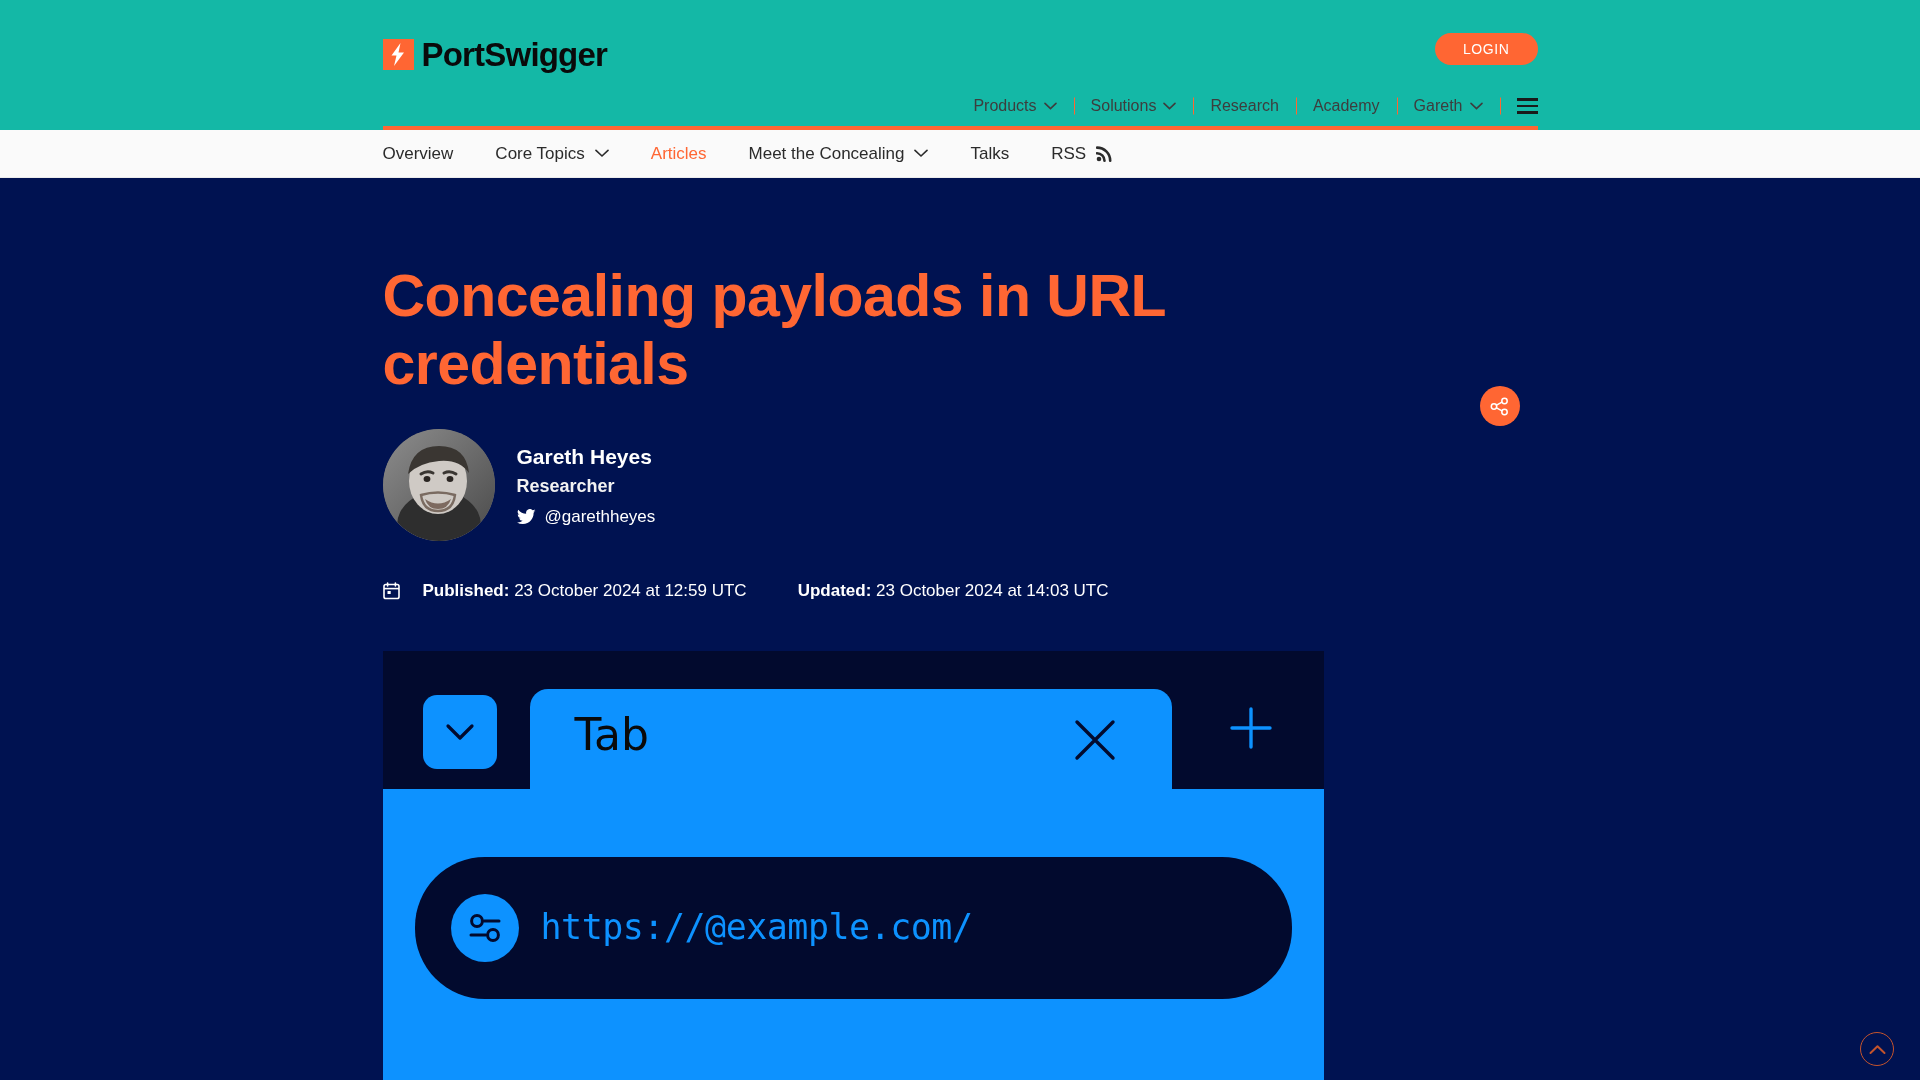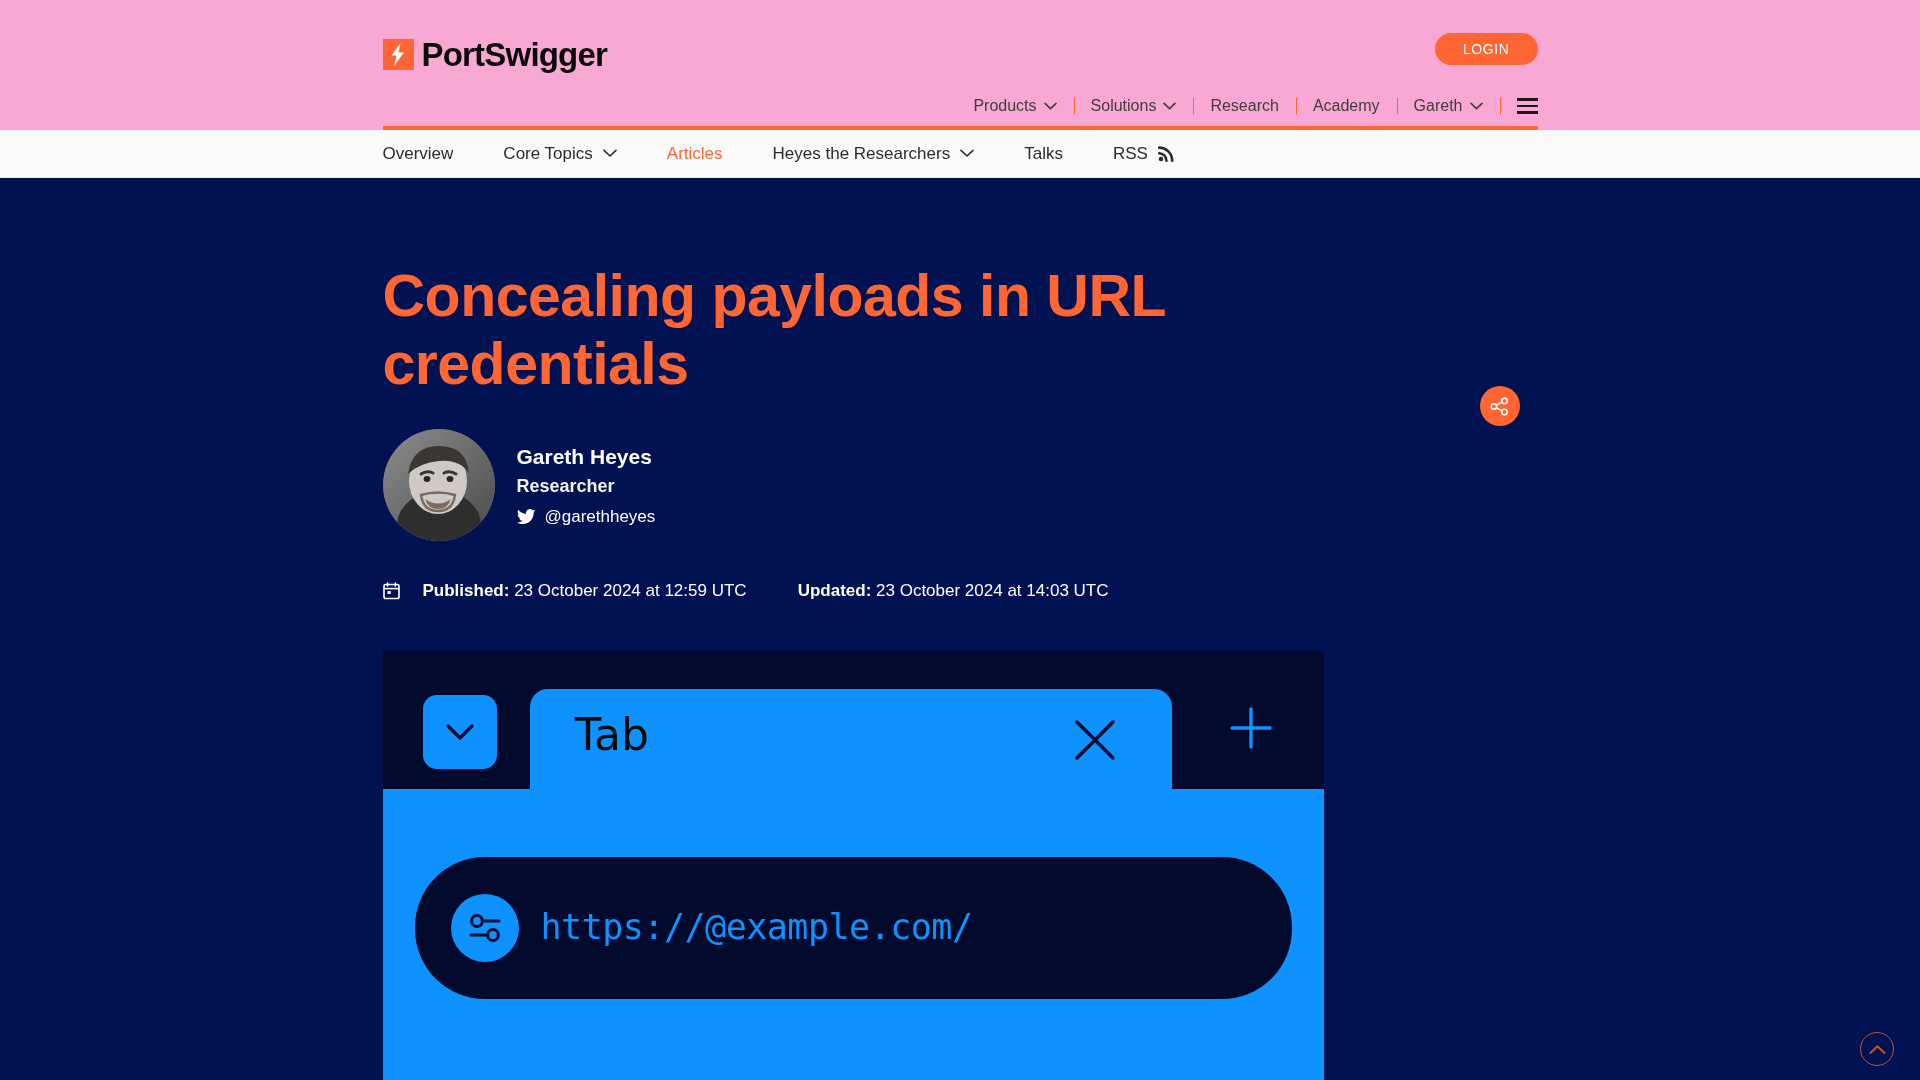--- a/index.html
+++ b/index.html
@@ -8,21 +8,21 @@
     width:1920px; height:1080px;
     overflow:hidden;
     background:#ffffff;
     font-family:"Liberation Sans", sans-serif;
   }
 
   
   .header {
     position:relative;
     height:130px;
-    background:#f9a8d4;
+    background:#14b8a6;
   }
   .header-inner {
     width:1155px;
     margin:0 auto;
     position:relative;
     height:100%;
   }
 
   .logo {
     position:absolute;
@@ -116,21 +116,21 @@
     height:48px;
     background:#fafafa;
     border-bottom:1px solid #ececec;
   }
   .subnav-inner {
     width:1155px;
     margin:0 auto;
     height:100%;
     display:flex;
     align-items:center;
-    gap:8px;
+    gap:0;
     padding-left:0;
   }
   .subnav-item {
     display:flex;
     align-items:center;
     gap:10px;
     font-size:17px;
     color:#2b2b2b;
     margin-right:42px;
     cursor:pointer;
@@ -430,21 +430,21 @@
       <svg class="chev" width="14" height="9" viewBox="0 0 14 9">
           <path d="M1 1.4 L7 7 L13 1.4" stroke="#2b2b2b" stroke-width="1.6" fill="none" stroke-linecap="round"></path>
         </svg>
     </div>
 
     <div class="subnav-item active">
       <span>Articles</span>
     </div>
 
     <div class="subnav-item">
-      <span>Heyes the Researchers</span>
+      <span>Meet the Concealing</span>
       <svg class="chev" width="14" height="9" viewBox="0 0 14 9">
           <path d="M1 1.4 L7 7 L13 1.4" stroke="#2b2b2b" stroke-width="1.6" fill="none" stroke-linecap="round"></path>
         </svg>
     </div>
 
     <div class="subnav-item">
       <span>Talks</span>
     </div>
 
     <div class="subnav-item">

